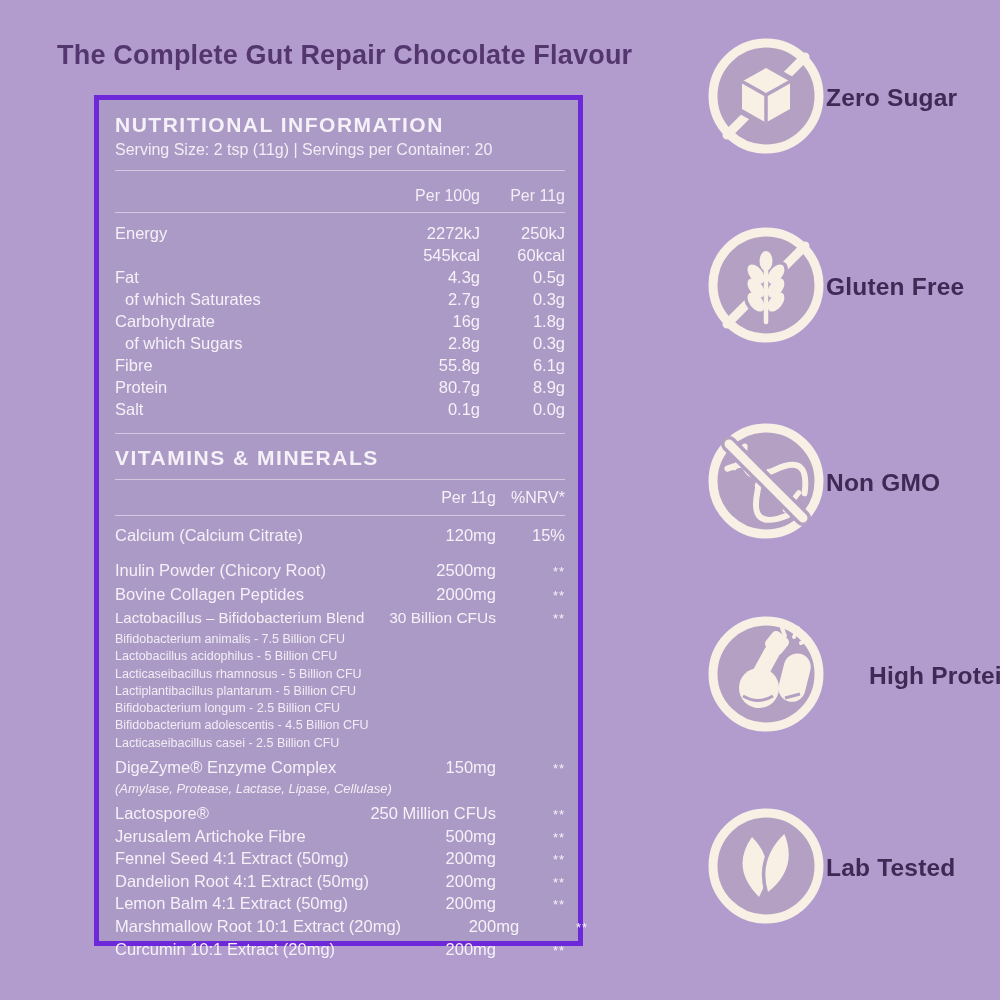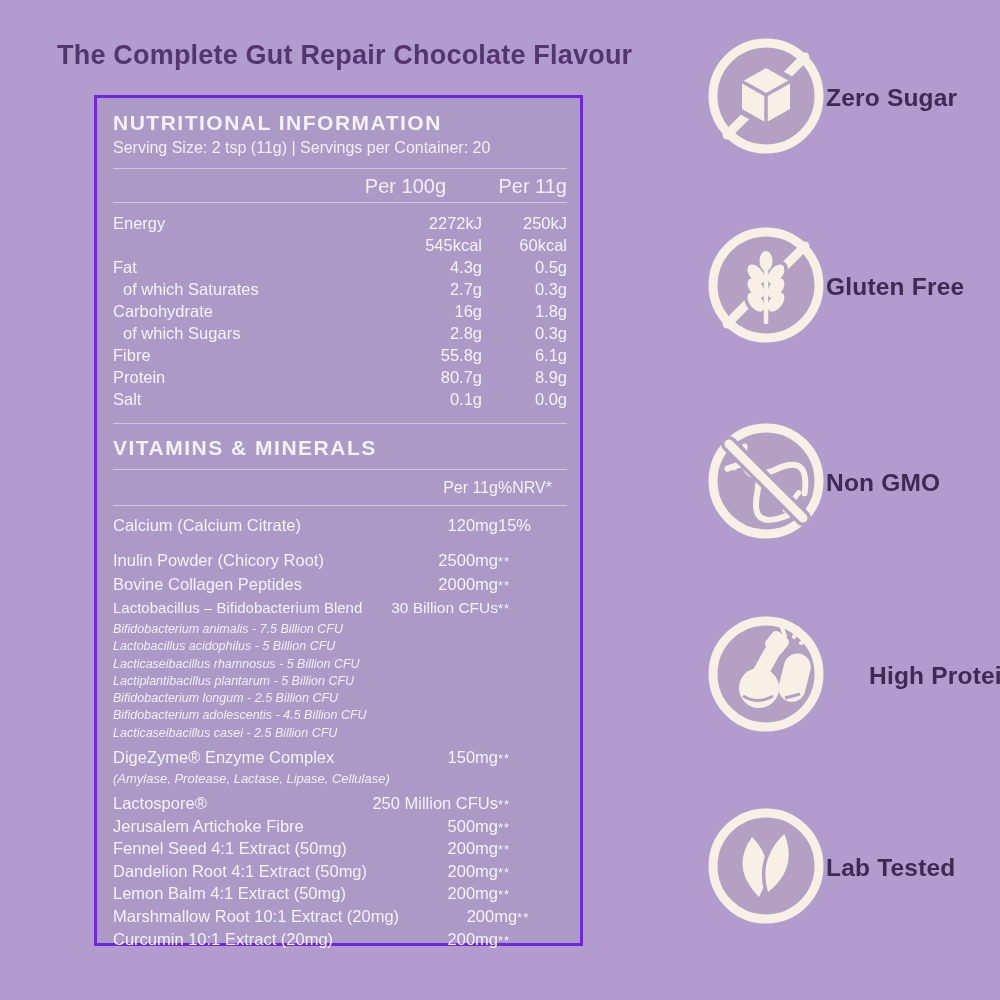--- a/index.html
+++ b/index.html
@@ -10,53 +10,53 @@
     -webkit-font-smoothing:antialiased;
   }
   .page-title{
     position:absolute;left:57px;top:40px;width:660px;
     font-size:27px;font-weight:bold;color:#54366e;letter-spacing:.2px;
   }
   
   .panel{
     position:absolute;left:94px;top:95px;width:489px;height:851px;
     box-sizing:border-box;background:#ab9ac5;
-    border:3px solid #6d28d9;
+    border:5px solid #6d28d9;
     padding:12px 13px 0 16px;color:#f5f1f8;
   }
   .panel-header{font-size:21px;font-weight:bold;letter-spacing:1.5px;line-height:26px;}
   .serving-line{font-size:16px;line-height:24px;color:#f2edf6;}
   .line{height:1px;background:rgba(245,241,248,.55);border:0;}
   .l1{margin:8px 0 0 0;}
   .l2{margin:6px 0 0 0;}
-  .cols{display:flex;font-size:20px;line-height:20px;margin-top:7px;color:#f2edf6;gap:36px;}
+  .cols{display:flex;font-size:16px;line-height:20px;margin-top:15px;color:#f2edf6;}
   .cols .sp{flex:1;}
   .c1,.c2{width:85px;flex:none;text-align:right;white-space:nowrap;}
   .nrow{display:flex;font-size:16.5px;line-height:22px;}
   .nrows{margin-top:9px;}
   .lab{flex:1;white-space:nowrap;}
   .indent{padding-left:10px;}
   .section-header{font-size:21px;font-weight:bold;letter-spacing:1.5px;line-height:26px;margin-top:11px;}
   .l3{margin-top:13px;}
   .l4{margin-top:8px;}
   .vcols{display:flex;font-size:16px;line-height:20px;margin-top:8px;}
   .vcols .sp{flex:1;}
   .vv{flex:none;text-align:right;white-space:nowrap;min-width:118px;}
-  .vn{width:69px;flex:none;text-align:left;white-space:nowrap;}
+  .vn{width:69px;flex:none;text-align:right;white-space:nowrap;}
   .l5{margin-top:7px;}
   .vrows{margin-top:8px;}
   .vrow{display:flex;font-size:16.5px;line-height:22px;align-items:baseline;}
   .vlab{flex:1 1 auto;white-space:nowrap;}
   .mb{margin-bottom:13px;}
   .tall{line-height:23px;}
   .blend .vlab{font-size:15px;}
   .blend .vv{font-size:15.5px;}
   .ast{font-size:13px;letter-spacing:1px;}
   .pct{font-size:16.5px;}
-  .sub{font-style:italic;font-size:12.5px;line-height:17.3px;color:rgba(245,241,248,.95);}
+  .sub{font-size:12.5px;line-height:17.3px;color:rgba(245,241,248,.95);}
   .subs{margin-top:1px;}
   .dz{margin-top:4px;}
   .dzsub{font-style:italic;font-size:13px;line-height:18px;margin-bottom:5px;color:rgba(245,241,248,.95);}
   .brow{line-height:21.6px;}
   
   .badge{position:absolute;left:706px;width:190px;display:flex;flex-direction:row;align-items:center;}
   .b1{top:36px;} .b2{top:225px;} .b3{top:421px;} .b4{top:614px;gap:43px;} .b5{top:806px;}
   .badge svg{display:block;}
   .badge-label{
     margin-top:3px;font-size:24.5px;font-weight:bold;color:#3e2a55;

